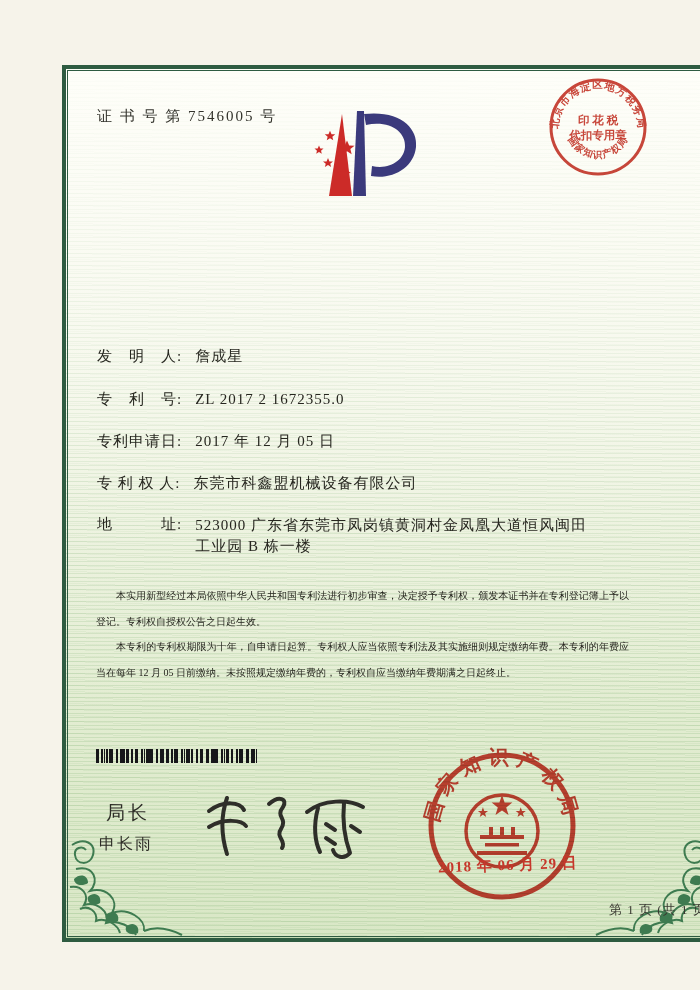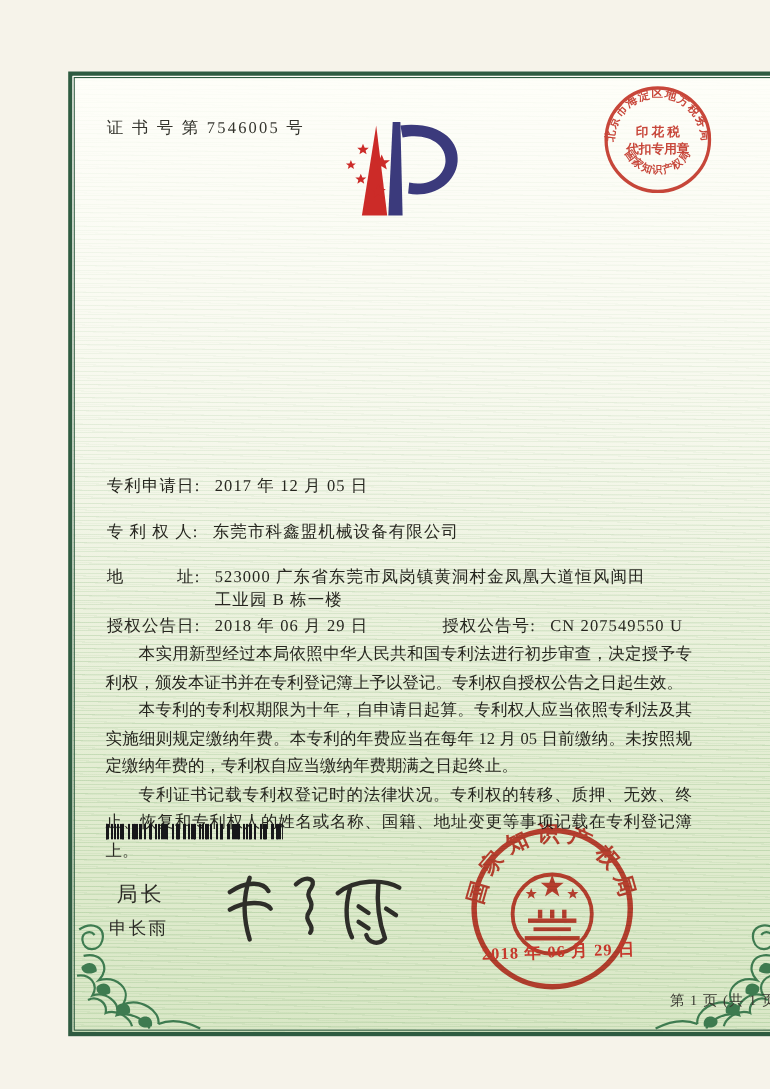--- a/index.html
+++ b/index.html
@@ -30,21 +30,21 @@
     left:0;top:134px;width:100%;text-align:center;
     font-size:34px;font-weight:bold;letter-spacing:13px;text-indent:13px;color:#363831;
   }
   .row{left:31px;font-size:15px;letter-spacing:1px;white-space:nowrap;}
   .row .lbl{display:inline-block;}
   .row .val{margin-left:13px;}
   .val-block{
     display:inline-block;vertical-align:top;white-space:pre-line;width:440px;line-height:21px;
   }
   .row2-b{position:absolute;left:305px;top:0;}
-  .paras{left:30px;top:514px;width:533px;font-size:15px;line-height:25.5px;
+  .paras{left:30px;top:514px;width:533px;font-size:10px;line-height:25.5px;
     text-align:justify;color:#26261f;}
   .paras p{margin:0;text-indent:2em;}
   .barcode{
     left:30px;top:680px;width:161px;height:14px;
     background:
       repeating-linear-gradient(90deg,#17171a 0 2px,transparent 2px 5px),
       repeating-linear-gradient(90deg,#17171a 0 1px,transparent 1px 8px),
       repeating-linear-gradient(90deg,#17171a 0 3px,transparent 3px 13px);
   }
   .sig-title{left:40px;top:731px;font-size:19px;letter-spacing:3px;color:#2c2c26;}
@@ -96,41 +96,40 @@
       <path d="M72,8 C108,4 126,22 124,41 C122,62 100,74 79,70 L80,60 C98,64 112,54 113,41 C114,26 98,14 74,19 Z" fill="#3b3a7c"></path>
 
       <use href="#star" transform="translate(55,42) scale(1.5)"></use>
       <use href="#star" transform="translate(38,30) scale(1.05)"></use>
       <use href="#star" transform="translate(27,44) scale(0.9)"></use>
       <use href="#star" transform="translate(36,57) scale(1.0)"></use>
       <use href="#star" transform="translate(52,68) scale(1.35)"></use>
     </svg>
 
 
+    <div class="abs row" style="top:278px">
+      <span class="lbl">发　明　人:</span><span class="val">詹成星</span>
+    </div>
+    <div class="abs row" style="top:321px">
+      <span class="lbl">专　利　号:</span><span class="val">ZL 2017 2 1672355.0</span>
+    </div>
     <div class="abs row" style="top:363px">
       <span class="lbl">专利申请日:</span><span class="val">2017 年 12 月 05 日</span>
     </div>
     <div class="abs row" style="top:405px">
       <span class="lbl">专 利 权 人:</span><span class="val">东莞市科鑫盟机械设备有限公司</span>
     </div>
     <div class="abs row" style="top:446px">
       <span class="lbl">地　　　址:</span><span class="val val-block">523000 广东省东莞市凤岗镇黄洞村金凤凰大道恒风闽田
 工业园 B 栋一楼</span>
     </div>
-    <div class="abs row" style="top:491px">
-      <span class="lbl">授权公告日:</span><span class="val">2018 年 06 月 29 日</span>
-      <span class="row2-b">
-        <span class="lbl">授权公告号:</span><span class="val">CN 207549550 U</span>
-      </span>
-    </div>
 
     <div class="abs paras">
       <p>本实用新型经过本局依照中华人民共和国专利法进行初步审查，决定授予专利权，颁发本证书并在专利登记簿上予以登记。专利权自授权公告之日起生效。</p>
       <p>本专利的专利权期限为十年，自申请日起算。专利权人应当依照专利法及其实施细则规定缴纳年费。本专利的年费应当在每年 12 月 05 日前缴纳。未按照规定缴纳年费的，专利权自应当缴纳年费期满之日起终止。</p>
-      <p>专利证书记载专利权登记时的法律状况。专利权的转移、质押、无效、终止、恢复和专利权人的姓名或名称、国籍、地址变更等事项记载在专利登记簿上。</p>
     </div>
 
     <div class="abs barcode"></div>
 
     <div class="abs sig-title">局长</div>
     <div class="abs sig-name">申长雨</div>
     <svg class="abs sig-script" width="175" height="84" viewBox="0 0 175 84">
       <g fill="none" stroke="#2e2e29" stroke-width="4" stroke-linecap="round" stroke-linejoin="round">
         <path d="M30,14 C23,34 25,54 30,70"></path>
         <path d="M12,27 C27,16 43,18 47,26"></path>

